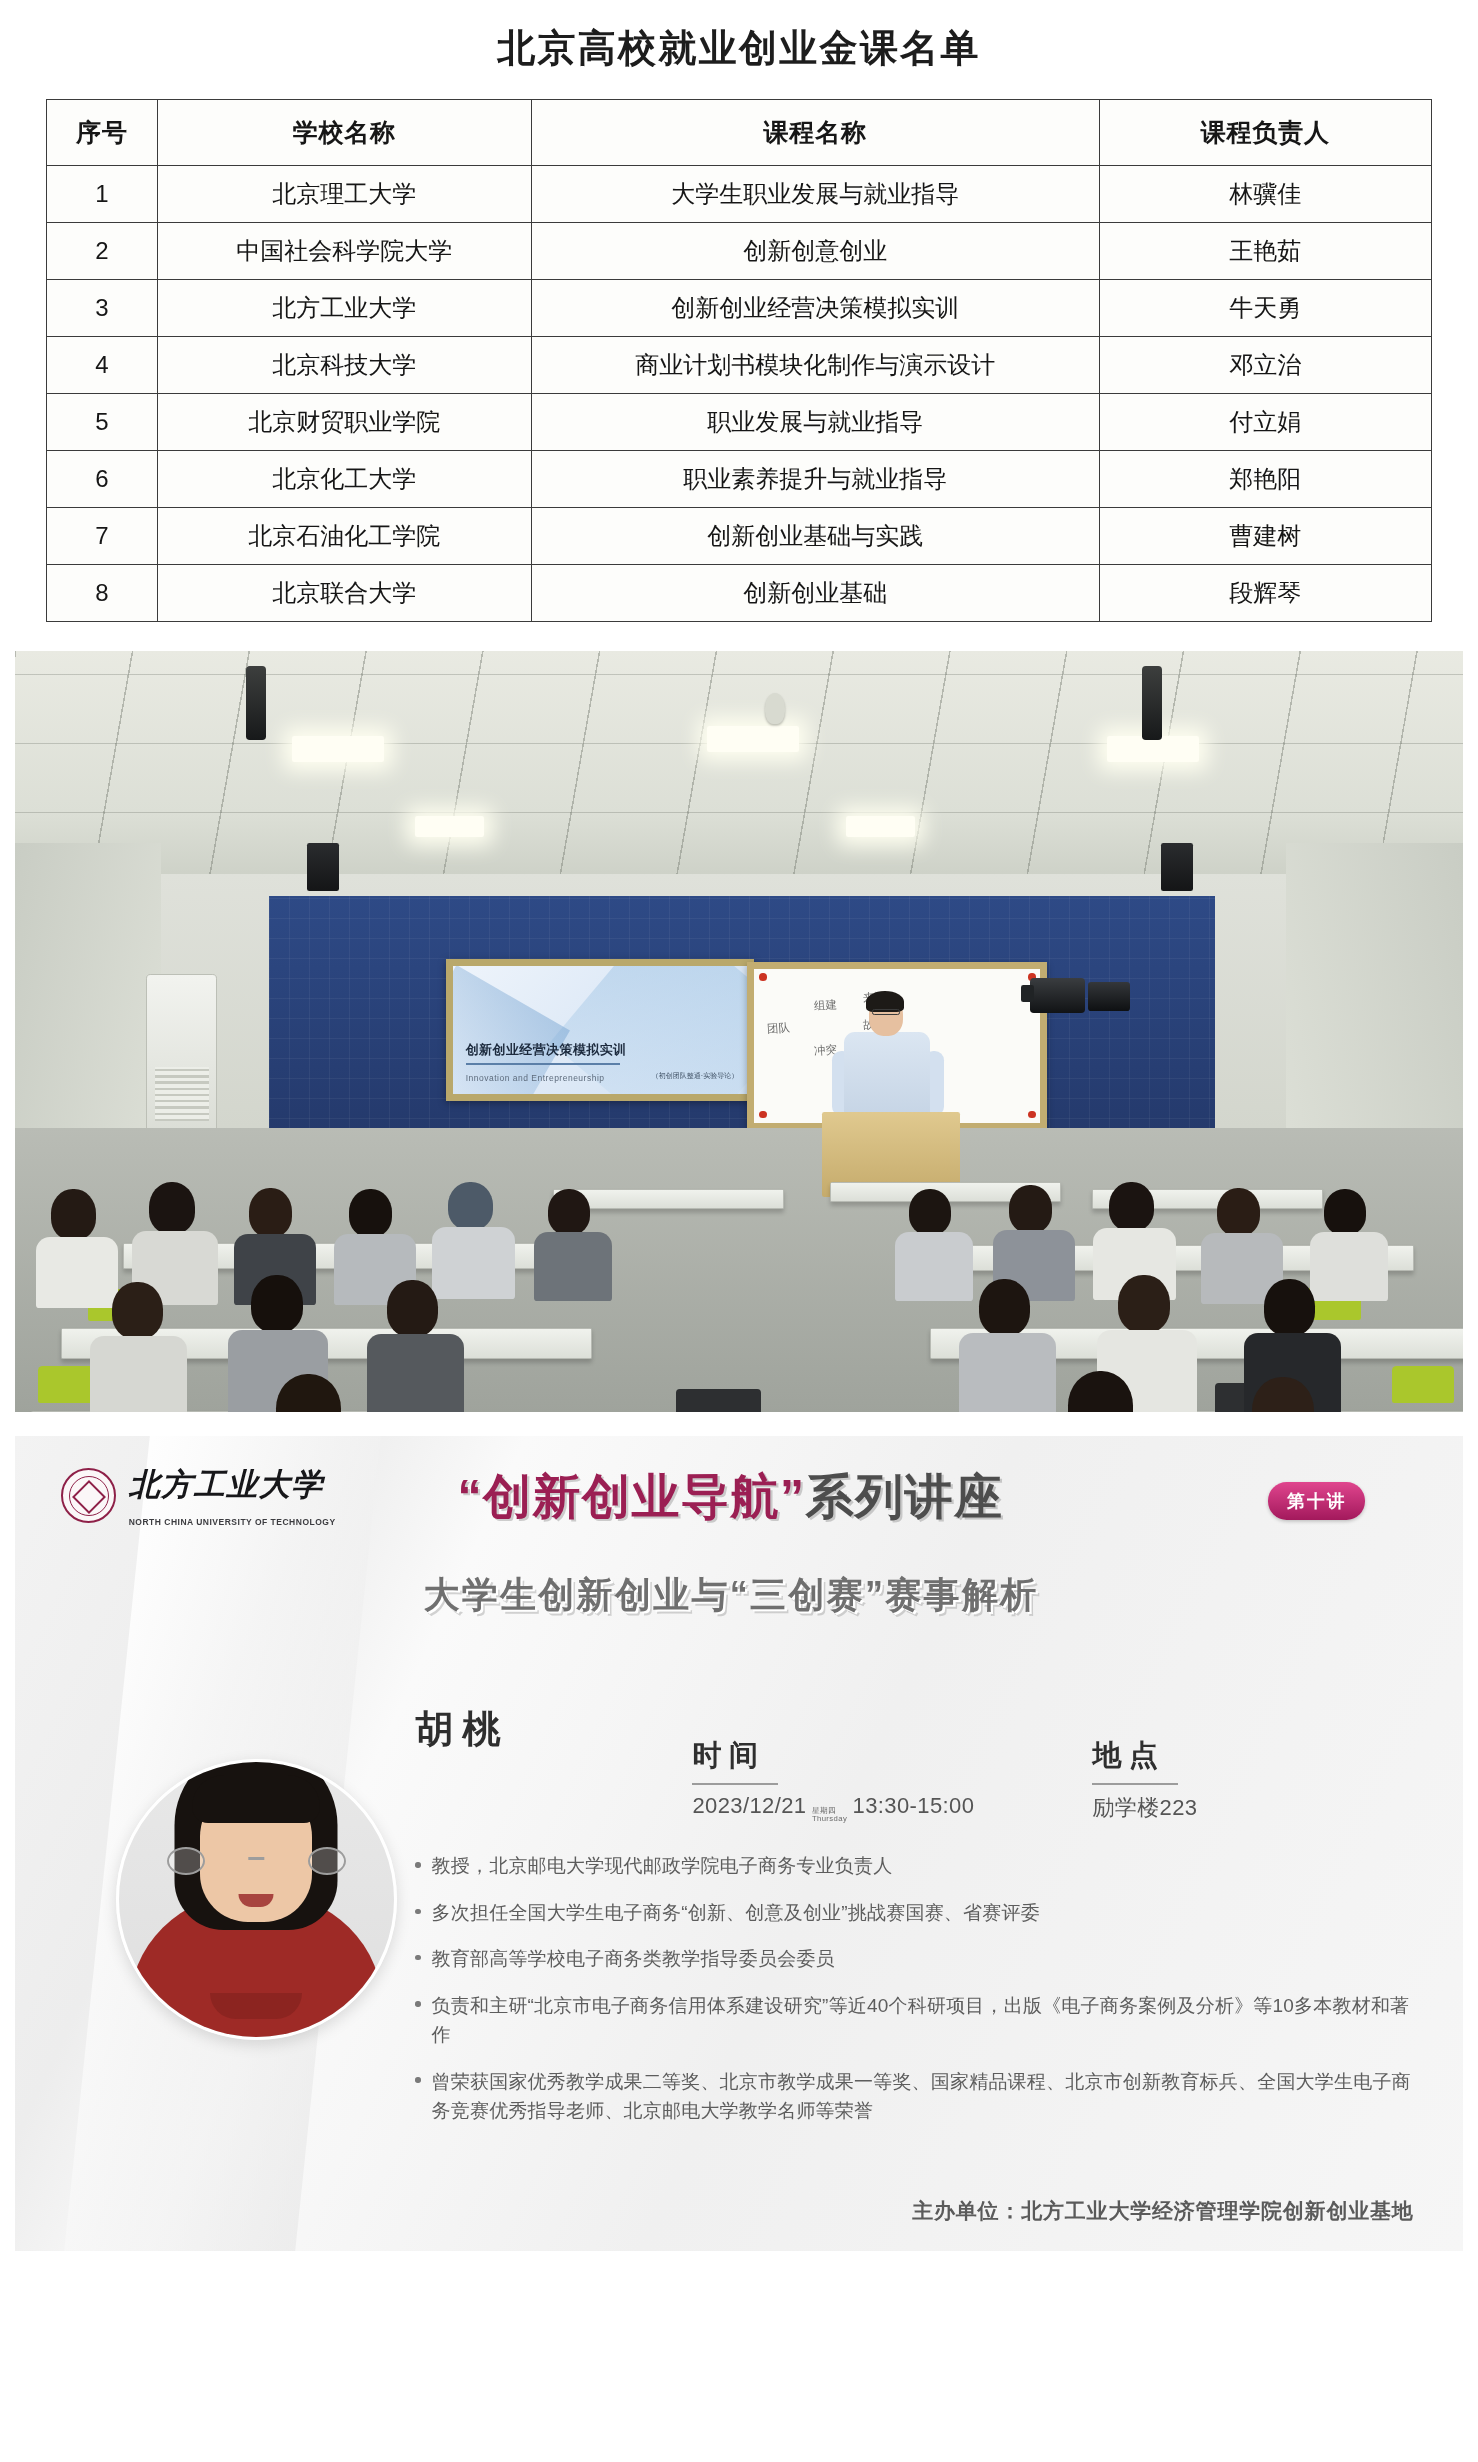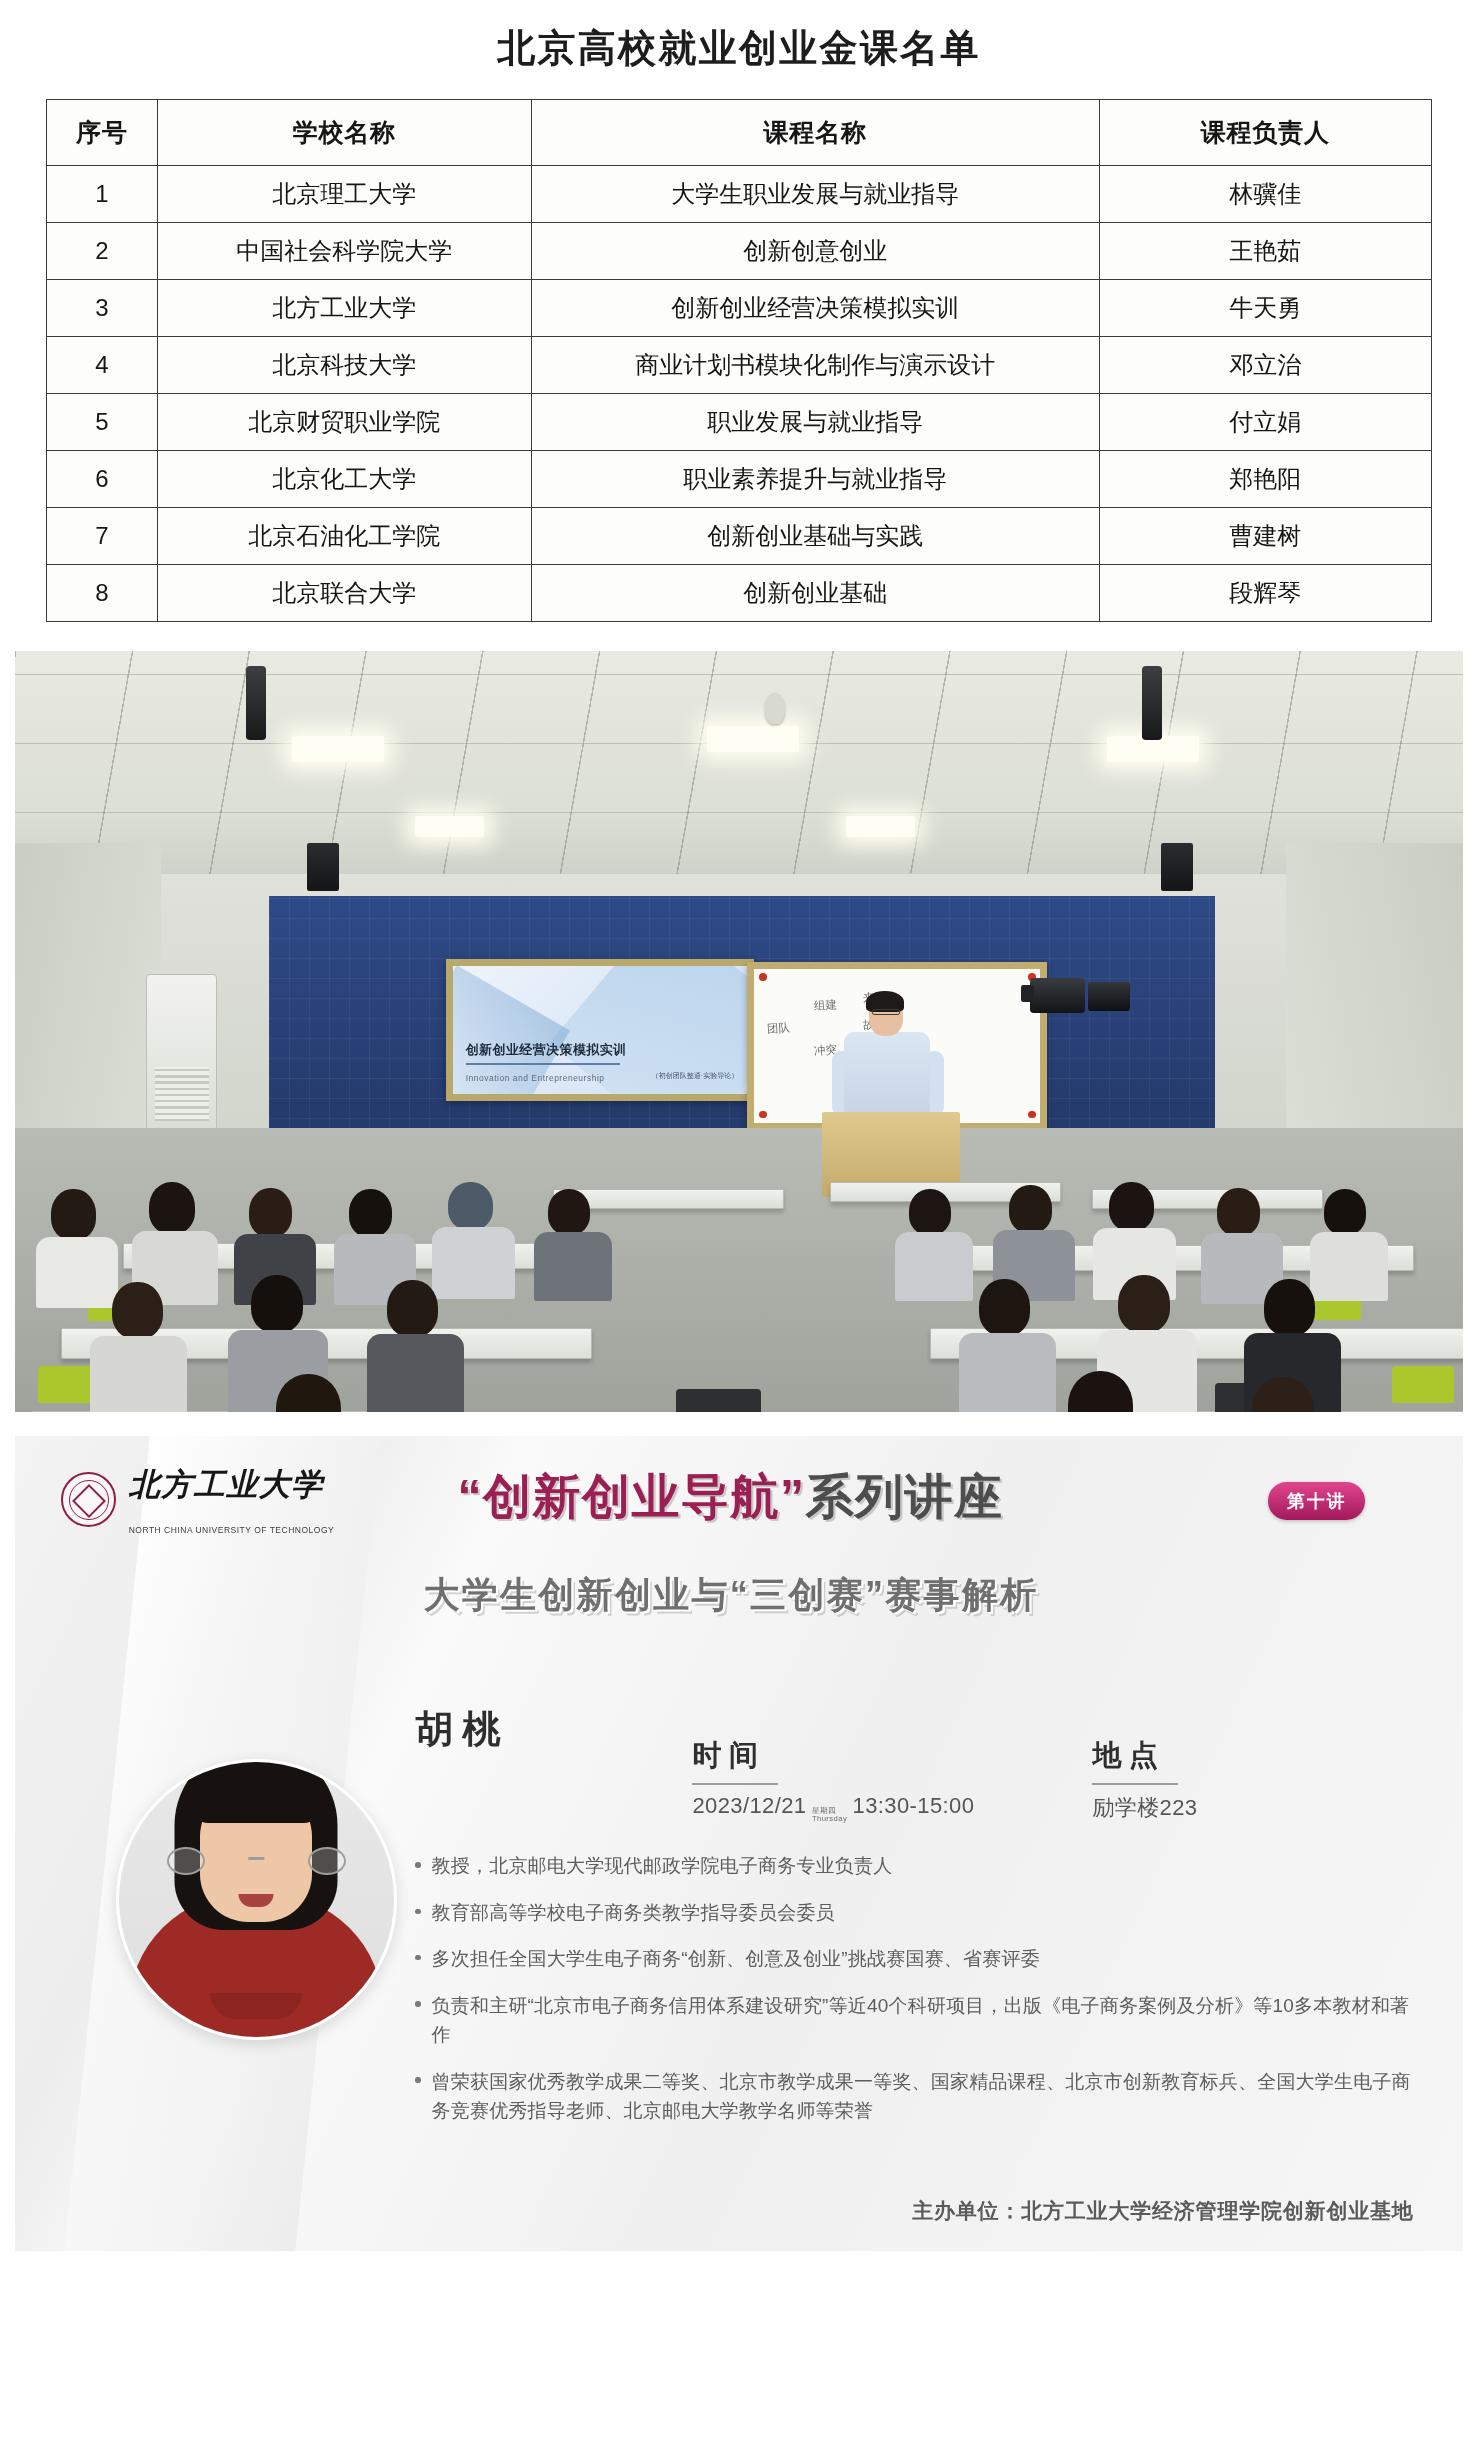--- a/index.html
+++ b/index.html
@@ -220,21 +220,21 @@
   .nav-logo { position:absolute; left:46px; top:28px; display:flex; align-items:center; gap:12.3px; }
   .logo-seal {
     width:55px;height:55px;border-radius:50%;
     border:2.3px solid #8e2048; position:relative; background:#fbf7f8;
   }
   .logo-seal:before{content:"";position:absolute;inset:5.4px;border:1.5px solid #8e2048;border-radius:50%;}
   .logo-seal:after{content:"";position:absolute;left:50%;top:52%;transform:translate(-50%,-50%) rotate(45deg);
     width:20px;height:20px;border:2.3px solid #8e2048;}
   .logo-cn { font-size:31px;font-weight:700;color:#17171a;letter-spacing:1.5px;
              font-family:"Liberation Serif", serif; font-style:italic;}
-  .logo-en { font-size:8.5px;color:#3c3c40;letter-spacing:0.5px;margin-top:19px;}
+  .logo-en { font-size:8.5px;color:#3c3c40;letter-spacing:0.5px;margin-top:11px;font-weight:bold;}
 
   .series-title {
     position:absolute; left:442px; top:29px;
     font-size:48px; font-weight:700; letter-spacing:1.5px;
     color:#9b1f53;
     text-shadow: 2.3px 2.3px 0 rgba(120,120,120,.35);
     font-family:"Liberation Sans", sans-serif;
     white-space:nowrap;
   }
   .series-title .grey { color:#4d4d4d; }
@@ -603,25 +603,25 @@
         <div class="meta-value">励学楼223</div>
       </div>
 
       <div class="bullets">
         <div class="bullet">
           <span class="dot"></span>
           <span class="txt">教授，北京邮电大学现代邮政学院电子商务专业负责人</span>
         </div>
         <div class="bullet">
           <span class="dot"></span>
-          <span class="txt">教育部高等学校电子商务类教学指导委员会委员</span>
+          <span class="txt">多次担任全国大学生电子商务“创新、创意及创业”挑战赛国赛、省赛评委</span>
         </div>
         <div class="bullet">
           <span class="dot"></span>
-          <span class="txt">多次担任全国大学生电子商务“创新、创意及创业”挑战赛国赛、省赛评委</span>
+          <span class="txt">教育部高等学校电子商务类教学指导委员会委员</span>
         </div>
         <div class="bullet">
           <span class="dot"></span>
           <span class="txt">负责和主研“北京市电子商务信用体系建设研究”等近40个科研项目，出版《电子商务案例及分析》等10多本教材和著作</span>
         </div>
         <div class="bullet">
           <span class="dot"></span>
           <span class="txt">曾荣获国家优秀教学成果二等奖、北京市教学成果一等奖、国家精品课程、北京市创新教育标兵、全国大学生电子商务竞赛优秀指导老师、北京邮电大学教学名师等荣誉</span>
         </div>
       </div>

